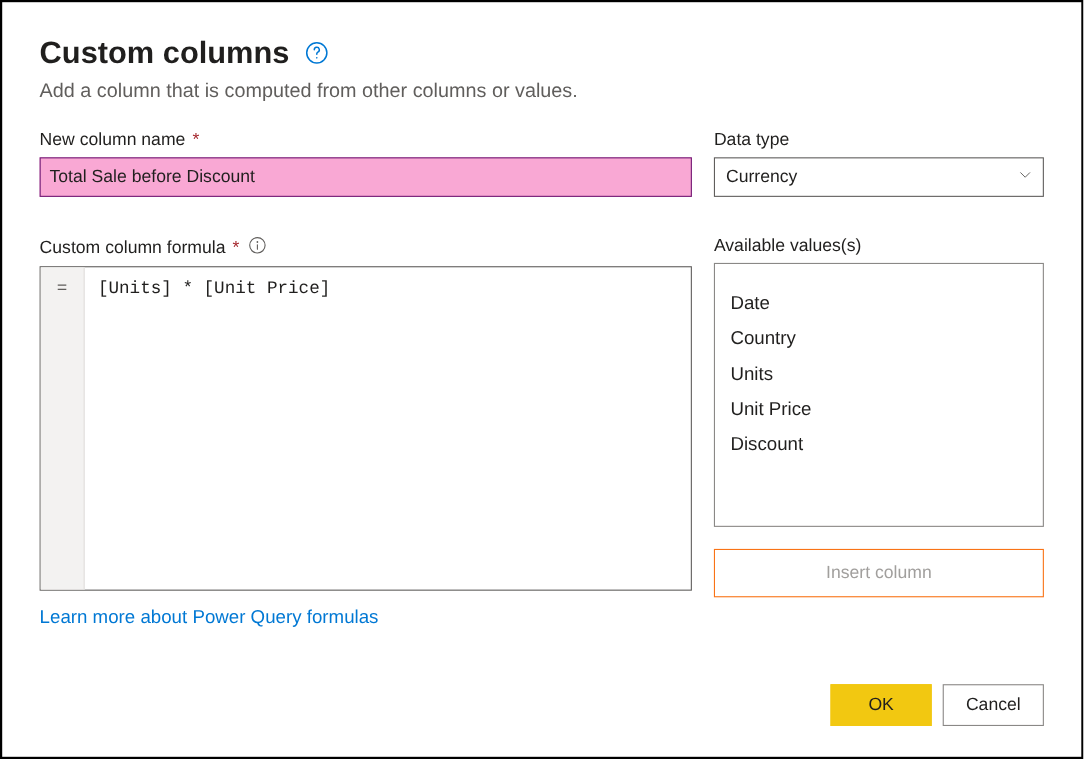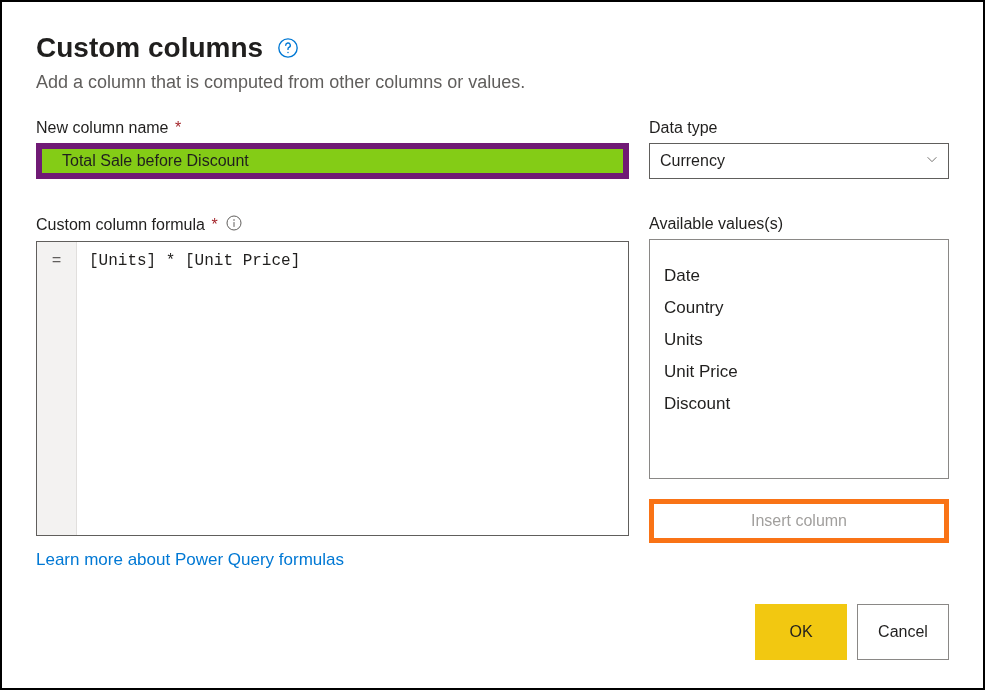--- a/index.html
+++ b/index.html
@@ -63,26 +63,26 @@
       margin-bottom: 6px;
       display: block;
     }
     .required {
       color: #a4262c;
       margin-left: 2px;
     }
     .text-input {
       width: 100%;
       height: 36px;
-      border: 6px solid #701a75;
-      padding: 0 20px;
-      font-size: 16px;
-      font-family: inherit;
-      color: #201f1e;
-      background: #84cc16;
+      border: 1px solid #701a75;
+      padding: 0 8px;
+      font-size: 16px;
+      font-family: inherit;
+      color: #201f1e;
+      background: #f9a8d4;
     }
     .select-wrap {
       position: relative;
       width: 100%;
     }
     .select-input {
       width: 100%;
       height: 36px;
       border: 1px solid #605e5c;
       padding: 0 10px;
@@ -153,21 +153,21 @@
     .column-item {
       padding: 6px 14px;
       font-size: 17px;
       color: #201f1e;
       cursor: pointer;
     }
     .insert-btn {
       width: 100%;
       height: 44px;
       margin-top: 20px;
-      border: 5px solid #f97316;
+      border: 1px solid #f97316;
       background: #fff;
       color: #a19f9d;
       font-size: 16px;
       font-family: inherit;
       cursor: default;
     }
     .link {
       color: #0078d4;
       font-size: 17px;
       text-decoration: none;
@@ -176,21 +176,21 @@
     }
     .dialog-footer {
       margin-top: auto;
       display: flex;
       justify-content: flex-end;
       gap: 10px;
       padding-top: 30px;
     }
     .btn {
       min-width: 92px;
-      height: 56px;
+      height: 38px;
       border: 1px solid #8a8886;
       background: #fff;
       font-size: 16px;
       font-family: inherit;
       color: #201f1e;
       cursor: pointer;
       padding: 0 18px;
     }
     .btn-primary {
       background: #f2c811;

